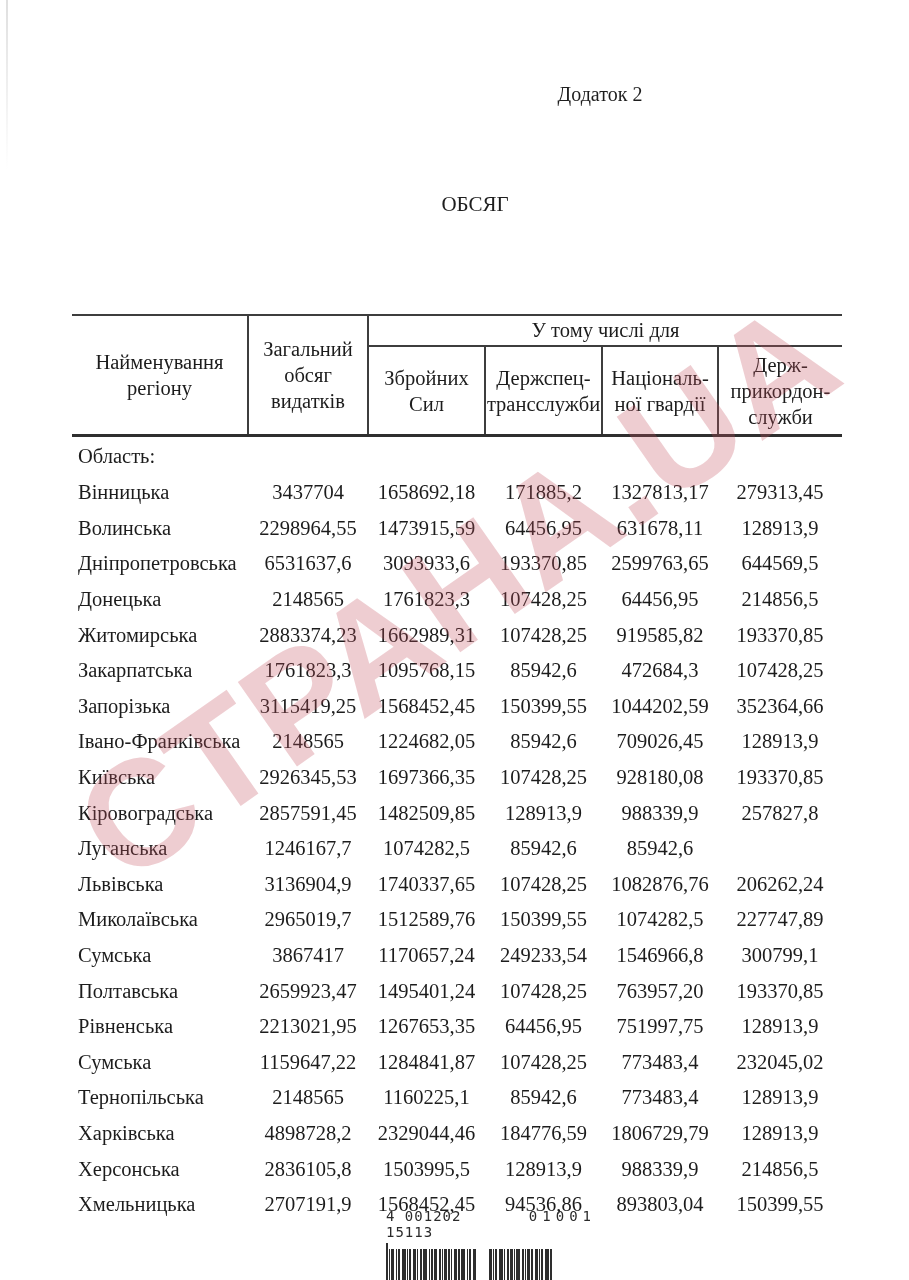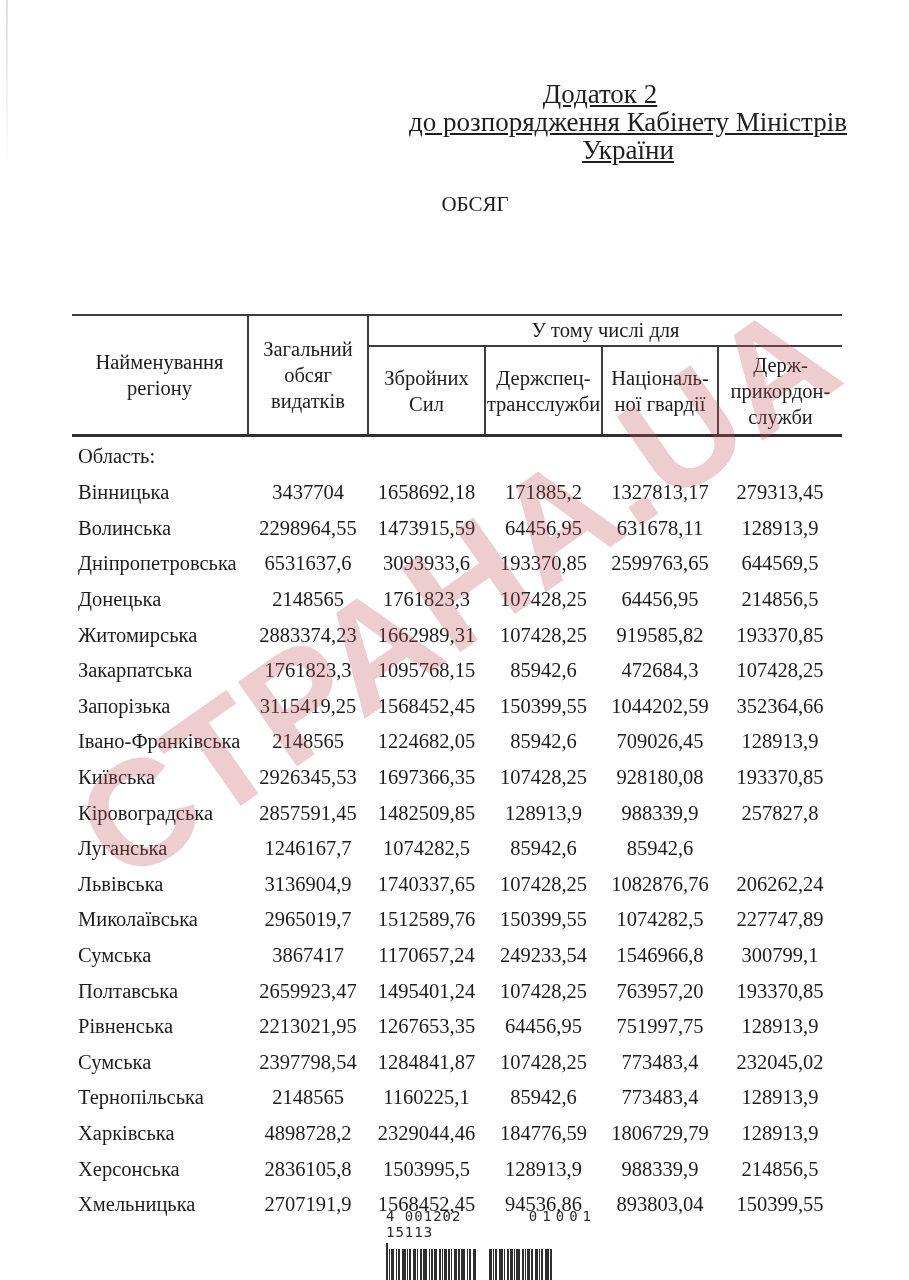--- a/index.html
+++ b/index.html
@@ -17,21 +17,21 @@
   .scan-edge {
     position: absolute; left: 6px; top: 0;
     width: 2px; height: 170px;
     background: linear-gradient(#bfbfbf, rgba(191,191,191,0));
     opacity: .5;
   }
 
   
   .doc-header {
     position: absolute; left: 382px; top: 80px; width: 492px;
-    text-align: center; font-size: 27px; line-height: 28px; text-decoration: underline;
+    text-align: center; font-size: 20px; line-height: 28px;
   }
   .appendix-line { transform: translateX(-28px); }
   .from-line {
     display: flex; justify-content: space-between;
     padding: 0 132px 0 88px; text-align: left;
   }
 
   
   .doc-title {
     position: absolute; left: 150px; top: 190px; width: 650px;
@@ -100,21 +100,20 @@
 </style>
 </head>
 <body>
 
 <div class="page">
 
   <div class="scan-edge"></div>
 
   <div class="doc-header">
     <div class="appendix-line">Додаток 2</div>
-    <div>до розпорядження Кабінету Міністрів України</div>
   </div>
 
   <div class="doc-title">
     <div>ОБСЯГ</div>
   </div>
 
 
   <table class="main-table">
     <colgroup>
       <col style="width:176px">
@@ -272,21 +271,21 @@
         <tr>
           <td class="cell-name">Рівненська</td>
           <td class="cell-num">2213021,95</td>
           <td class="cell-num">1267653,35</td>
           <td class="cell-num">64456,95</td>
           <td class="cell-num">751997,75</td>
           <td class="cell-num">128913,9</td>
         </tr>
         <tr>
           <td class="cell-name">Сумська</td>
-          <td class="cell-num">2397798,54</td>
+          <td class="cell-num">1159647,22</td>
           <td class="cell-num">1284841,87</td>
           <td class="cell-num">107428,25</td>
           <td class="cell-num">773483,4</td>
           <td class="cell-num">232045,02</td>
         </tr>
         <tr>
           <td class="cell-name">Тернопільська</td>
           <td class="cell-num">2148565</td>
           <td class="cell-num">1160225,1</td>
           <td class="cell-num">85942,6</td>

